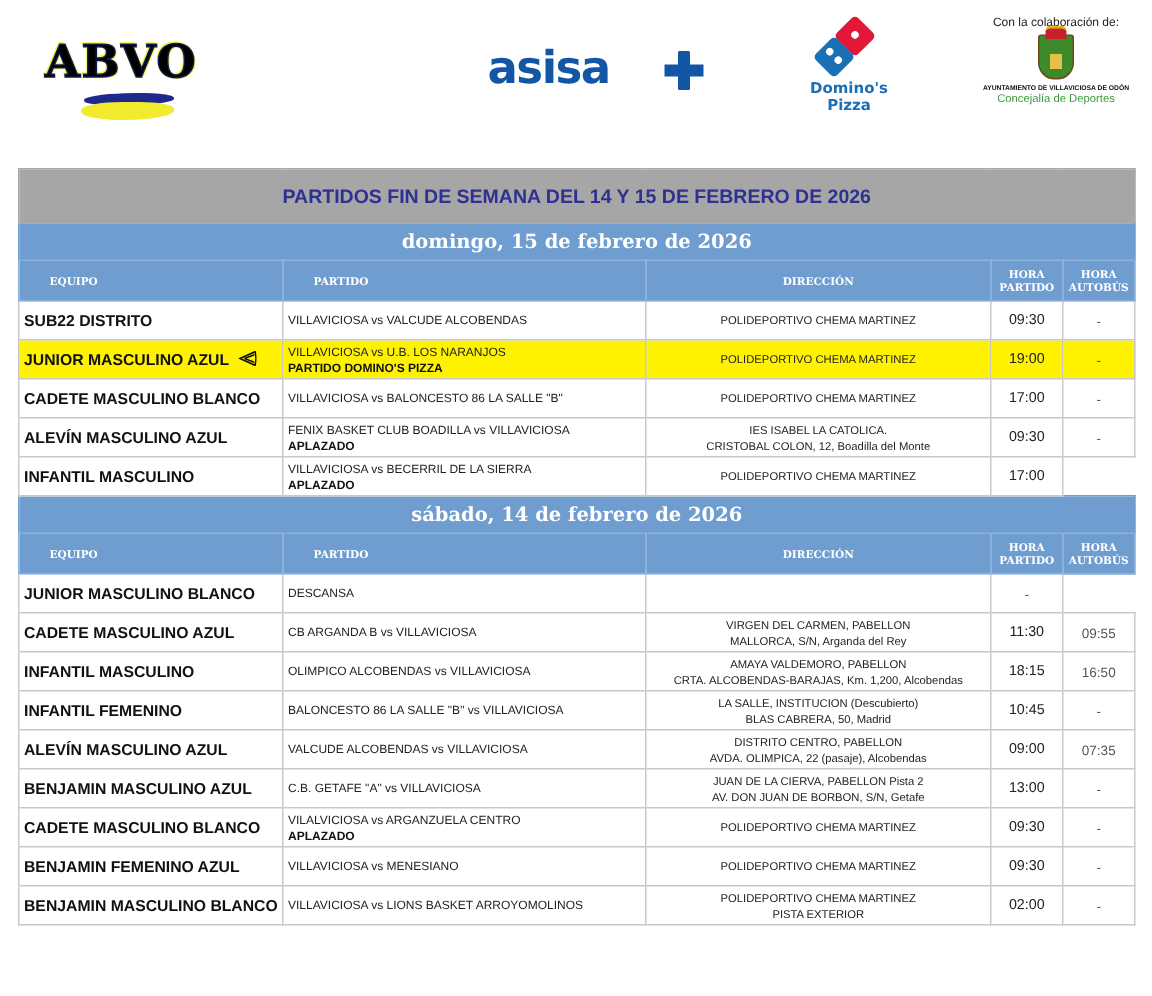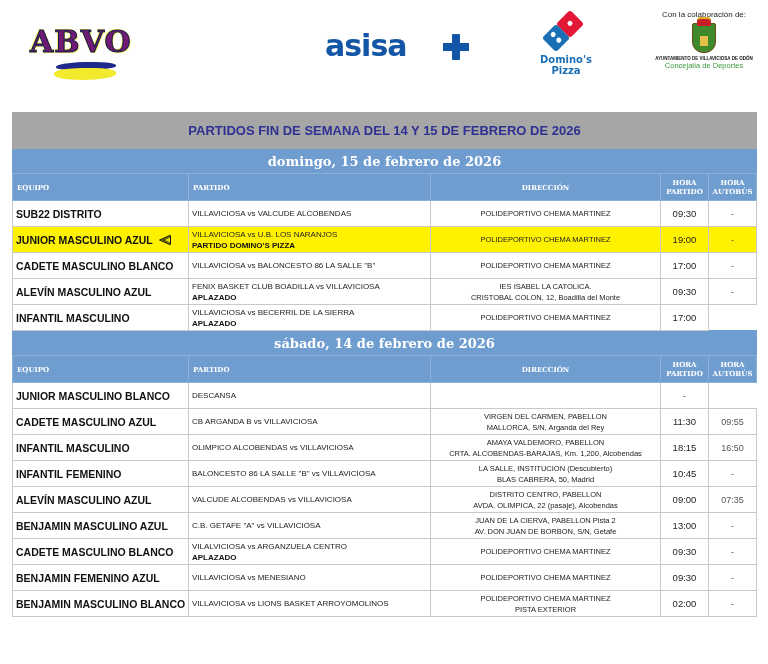--- a/index.html
+++ b/index.html
@@ -3,21 +3,21 @@
 <meta charset="utf-8">
 <style>
   html, body { margin: 0; padding: 0; background: #ffffff; }
   body { width: 768px; height: 664px; position: relative; overflow: hidden; font-family: "Liberation Sans", sans-serif; }
 
   .logos { position: absolute; left: 0; top: 0; width: 768px; height: 108px; }
   .logo { position: absolute; }
 
   
   .abvo { left: 28px; top: 22px; width: 112px; height: 64px; }
-  .abvo .txt { position: absolute; left: 2px; top: 2px; font-family: "DejaVu Serif", serif; font-weight: bold; font-size: 30px; letter-spacing: 1px; color: #701a75; -webkit-text-stroke: 1px #0e1a4a; text-shadow: 0 0 2px #fff35a, 1px 1px 0 #f7ef4a, -1px -1px 0 #f7ef4a; }
+  .abvo .txt { position: absolute; left: 2px; top: 2px; font-family: "DejaVu Serif", serif; font-weight: bold; font-size: 30px; letter-spacing: 1px; color: #000000; -webkit-text-stroke: 1px #0e1a4a; text-shadow: 0 0 2px #fff35a, 1px 1px 0 #f7ef4a, -1px -1px 0 #f7ef4a; }
   .abvo .sw1 { position: absolute; left: 28px; top: 40px; width: 60px; height: 8px; background: #1d2a8c; border-radius: 50% 60% 40% 50%; transform: rotate(-2deg); }
   .abvo .sw2 { position: absolute; left: 26px; top: 46px; width: 62px; height: 12px; background: #f2ea2c; border-radius: 50% 40% 60% 50%; }
 
   
   .asisa { left: 325px; top: 28px; height: 40px; width: 150px; }
   .asisa .word { font-family: "DejaVu Sans", sans-serif; font-weight: bold; font-size: 30px; color: #1456a6; letter-spacing: -1px; line-height: 36px; }
   .asisa .plus { position: absolute; left: 118px; top: 6px; width: 26px; height: 26px; }
   .asisa .plus:before { content: ""; position: absolute; left: 9px; top: 0; width: 8px; height: 26px; background: #1456a6; border-radius: 1px; }
   .asisa .plus:after { content: ""; position: absolute; left: 0; top: 9px; width: 26px; height: 8px; background: #1456a6; }
 
@@ -36,21 +36,21 @@
   .ayto .tower { position: absolute; left: 7px; top: 12px; width: 8px; height: 10px; background: #e6c04a; }
   .ayto .ayt-name { font-size: 4.5px; font-weight: bold; color: #111; margin-top: 3px; white-space: nowrap; }
   .ayto .concejalia { font-size: 7.5px; color: #3a9a3a; white-space: nowrap; }
 
   
   .sheet { position: absolute; left: 12px; top: 112px; width: 744px; border-collapse: collapse; table-layout: fixed; }
   .sheet td, .sheet th { border: 1px solid #c9c9c9; padding: 0; vertical-align: middle; }
   .title-row td { background: #a6a6a6; height: 35px; text-align: center; font-weight: bold; font-size: 13px; color: #2e3192; border-color: #a6a6a6; margin-left: 35px; }
   .day-row td { background: #6f9dd0; height: 24px; text-align: center; font-family: "DejaVu Serif", serif; font-weight: bold; font-size: 13px; color: #ffffff; border-color: #6f9dd0; border-bottom-color: #8cb1db; }
   .hdr-row th { background: #6f9dd0; height: 26px; font-family: "DejaVu Serif", serif; font-weight: bold; font-size: 7px; color: #ffffff; border-color: #8cb1db; text-align: center; line-height: 9px; }
-  .hdr-row th.left { text-align: left; padding-left: 4px; }
+  .hdr-row th.left { text-align: left; padding-left: 20px; }
   .data-row td { height: 25px; background: #ffffff; }
   .data-row.hl td { background: #fff200; }
   .c-team { padding-left: 3px !important; font-weight: bold; font-size: 10.5px; color: #111; white-space: nowrap; }
   .c-match { padding-left: 3px !important; font-size: 8px; color: #222; line-height: 11px; margin-top: 48px; }
   .c-match .note { font-weight: bold; color: #111; display: block; }
   .c-addr { text-align: center; font-size: 7.5px; color: #222; line-height: 11px; }
   .c-addr .addr-b { font-weight: normal; display: block; }
   .c-time { text-align: center; font-size: 9.5px; color: #222; }
   .c-bus { text-align: center; font-size: 9px; color: #555; }
   .pizza-icon { display: inline-block; width: 12px; height: 10px; vertical-align: -1px; margin-left: 6px; }

